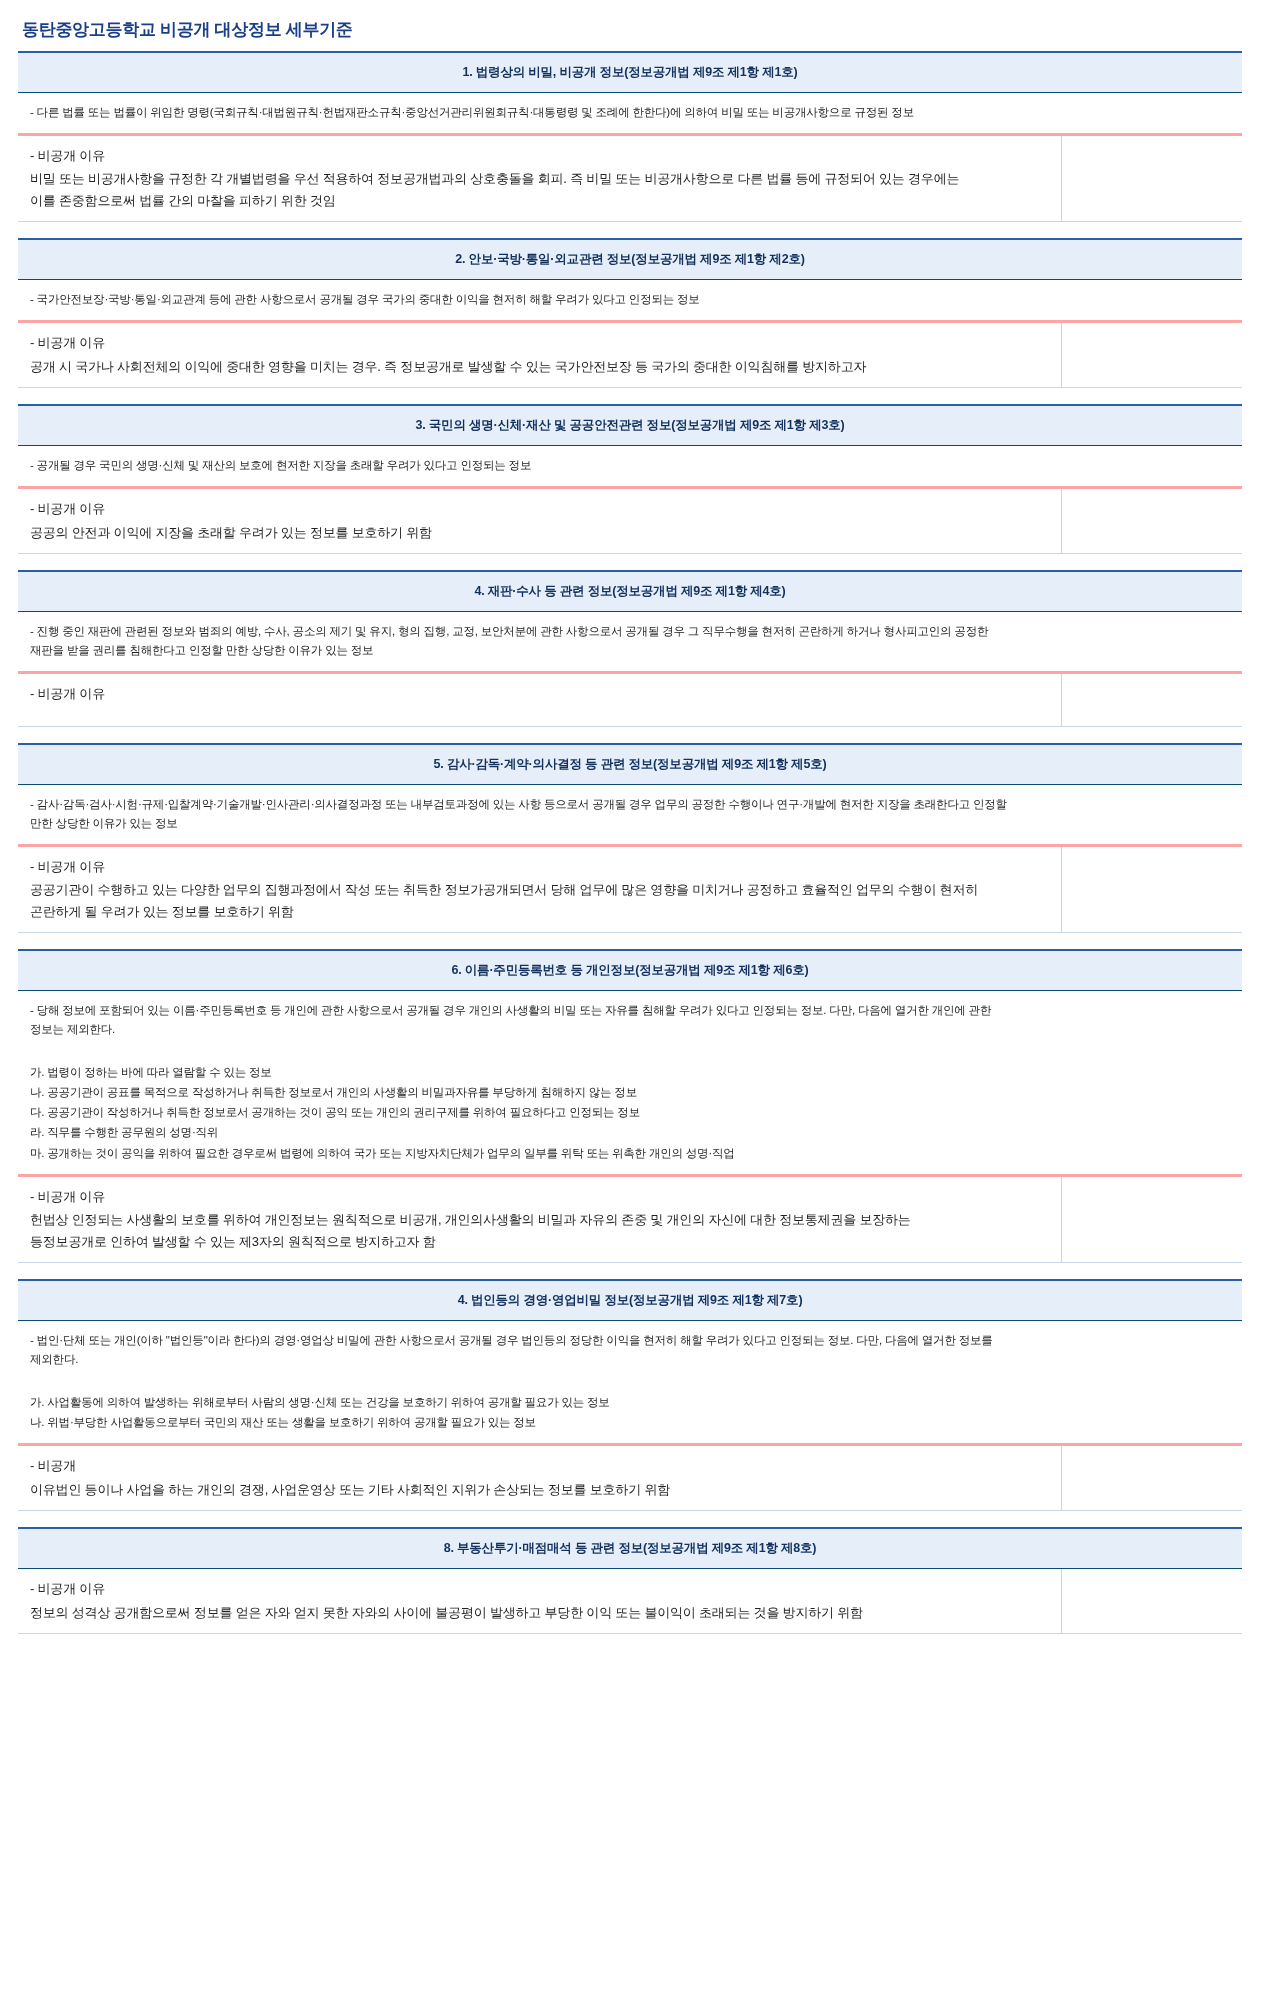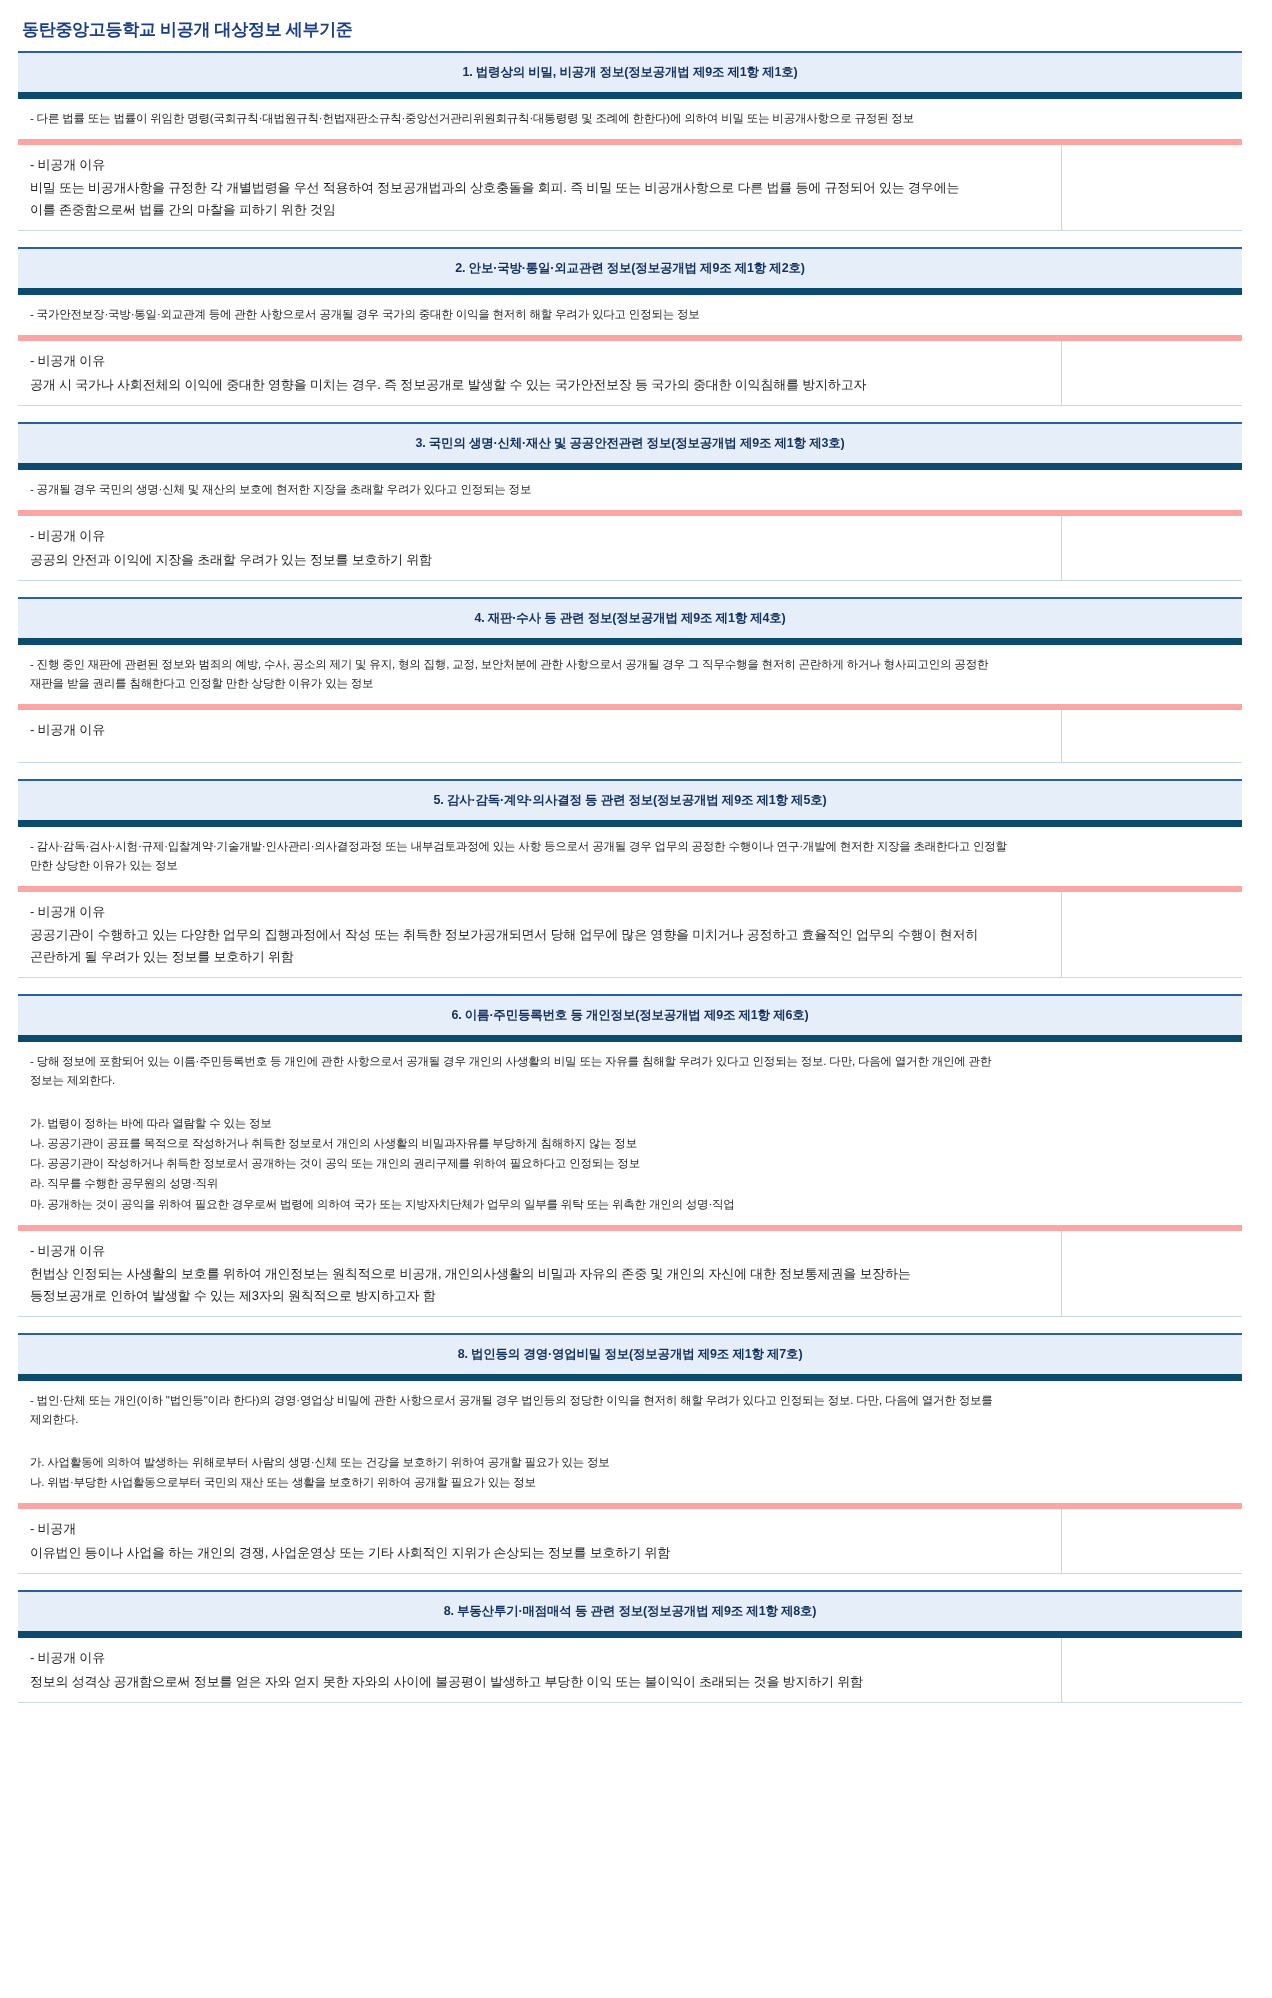--- a/index.html
+++ b/index.html
@@ -23,30 +23,30 @@
     color: #1a3f86;
     letter-spacing: -0.3px;
     margin: 4px 0 10px 4px;
   }
   .section {
     margin-bottom: 16px;
     border-top: 2px solid #2b5fa5;
   }
   .section-head {
     background: #e5eef9;
-    border-bottom: 7px solid #0c4a6e;
+    border-bottom: 1px solid #0c4a6e;
     text-align: center;
     font-size: 12.5px;
     font-weight: bold;
     color: #12315e;
     padding: 11px 8px 11px 8px;
     letter-spacing: -0.2px;
   }
   .row-desc {
-    border-bottom: 6px solid #fca5a5;
+    border-bottom: 3px solid #fca5a5;
     padding: 10px 12px 11px 12px;
     font-size: 11.5px;
     line-height: 1.65;
     color: #222;
     letter-spacing: -0.2px;
   }
   .row-desc .lines > div {
     white-space: pre-wrap;
   }
   .sub-list {
@@ -192,21 +192,21 @@
             <div class="reason-label">- 비공개 이유</div>
             <div class="reason-text">
               <div>헌법상 인정되는 사생활의 보호를 위하여 개인정보는 원칙적으로 비공개, 개인의사생활의 비밀과 자유의 존중 및 개인의 자신에 대한 정보통제권을 보장하는</div>
               <div>등정보공개로 인하여 발생할 수 있는 제3자의 원칙적으로 방지하고자 함</div>
             </div>
           </div>
           <div class="reason-right"></div>
         </div>
       </div>
       <div class="section">
-        <div class="section-head">8. 법인등의 경영·영업비밀 정보(정보공개법 제9조 제1항 제7호)</div>
+        <div class="section-head">4. 법인등의 경영·영업비밀 정보(정보공개법 제9조 제1항 제7호)</div>
         <div class="row-desc">
           <div class="lines">
             <div>- 법인·단체 또는 개인(이하 "법인등"이라 한다)의 경영·영업상 비밀에 관한 사항으로서 공개될 경우 법인등의 정당한 이익을 현저히 해할 우려가 있다고 인정되는 정보. 다만, 다음에 열거한 정보를</div>
             <div>제외한다.</div>
           </div>
           <div class="sub-list">
             <div>가. 사업활동에 의하여 발생하는 위해로부터 사람의 생명·신체 또는 건강을 보호하기 위하여 공개할 필요가 있는 정보</div>
             <div>나. 위법·부당한 사업활동으로부터 국민의 재산 또는 생활을 보호하기 위하여 공개할 필요가 있는 정보</div>
           </div>
         </div>

